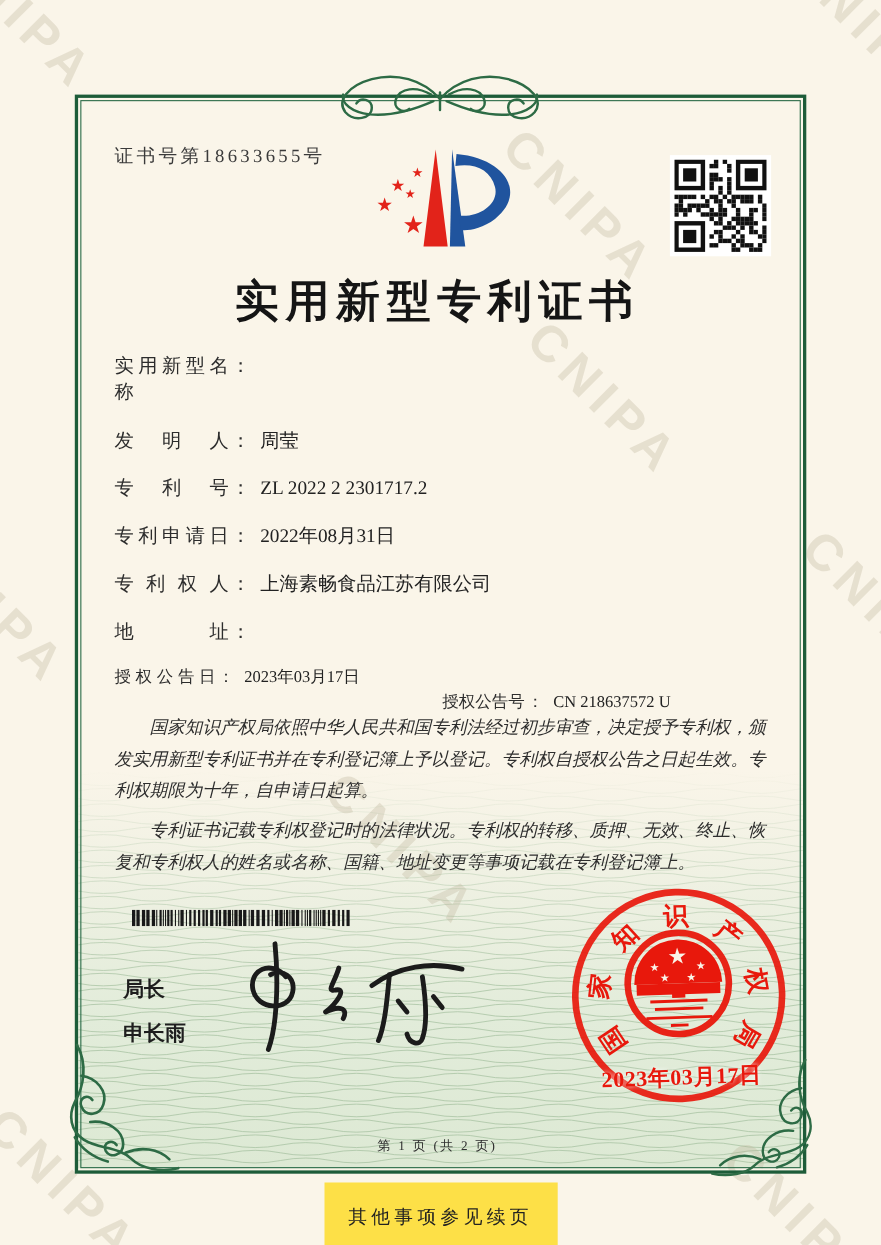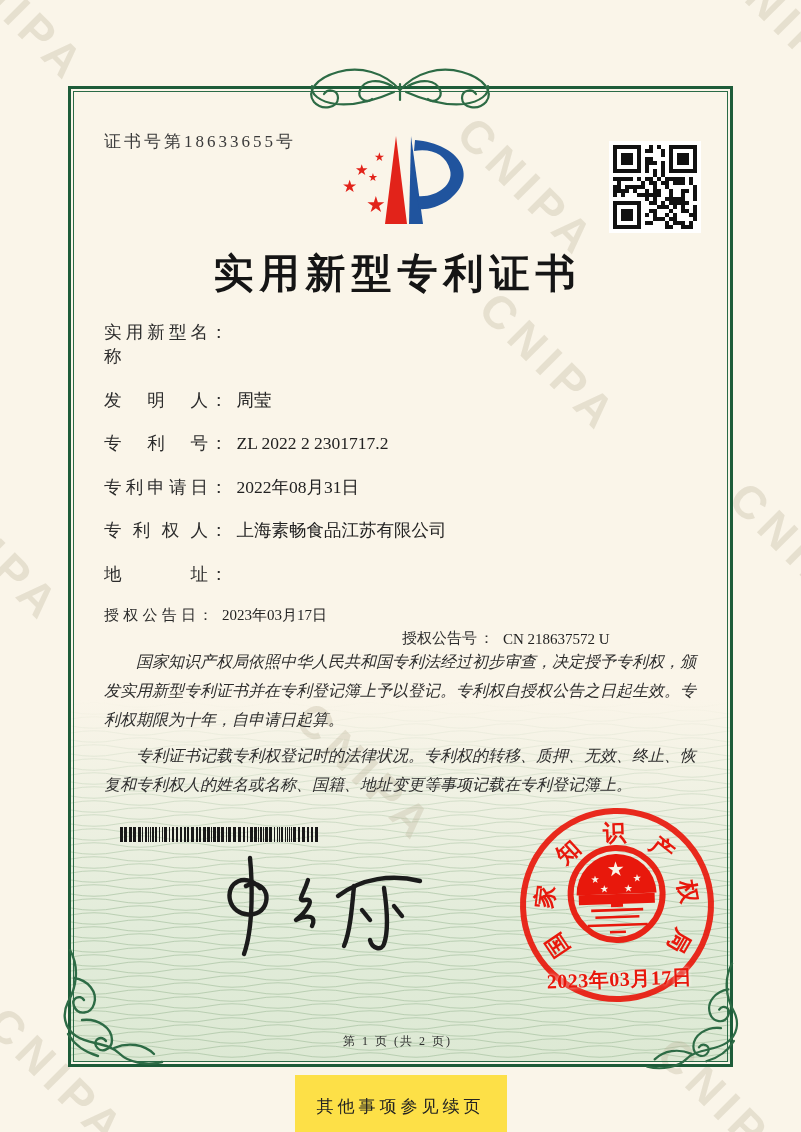--- a/index.html
+++ b/index.html
@@ -442,20 +442,24 @@
         <rect x="171" y="0" width="1" height="15" fill="#191919"></rect>
         <rect x="173" y="0" width="3" height="15" fill="#191919"></rect>
         <rect x="178" y="0" width="2" height="15" fill="#191919"></rect>
         <rect x="182" y="0" width="3" height="15" fill="#191919"></rect>
         <rect x="187" y="0" width="2" height="15" fill="#191919"></rect>
         <rect x="191" y="0" width="2" height="15" fill="#191919"></rect>
         <rect x="195" y="0" width="3" height="15" fill="#191919"></rect>
       </svg>
   </div>
 
+  <div class="signer">
+    <div>局长</div>
+    <div>申长雨</div>
+  </div>
 
   <svg class="signature" width="220" height="112" viewBox="0 0 220 112">
     <g fill="none" stroke="#1b1b1b" stroke-width="4.4" stroke-linecap="round" stroke-linejoin="round">
       <path d="M48,40 C34,24 14,34 18,52 C22,70 50,72 54,54 C57,40 44,32 34,38"></path>
       <path d="M38,10 C40,30 42,78 32,106"></path>
       <path d="M96,32 C92,46 84,54 93,52 C104,50 94,64 84,72 C96,66 105,68 100,78"></path>
       <path d="M126,48 C150,30 180,26 208,33"></path>
       <path d="M142,38 C140,60 138,84 132,98"></path>
       <path d="M172,40 C175,60 177,82 172,96 C170,103 160,101 158,92"></path>
       <path d="M150,62 L158,72"></path>

